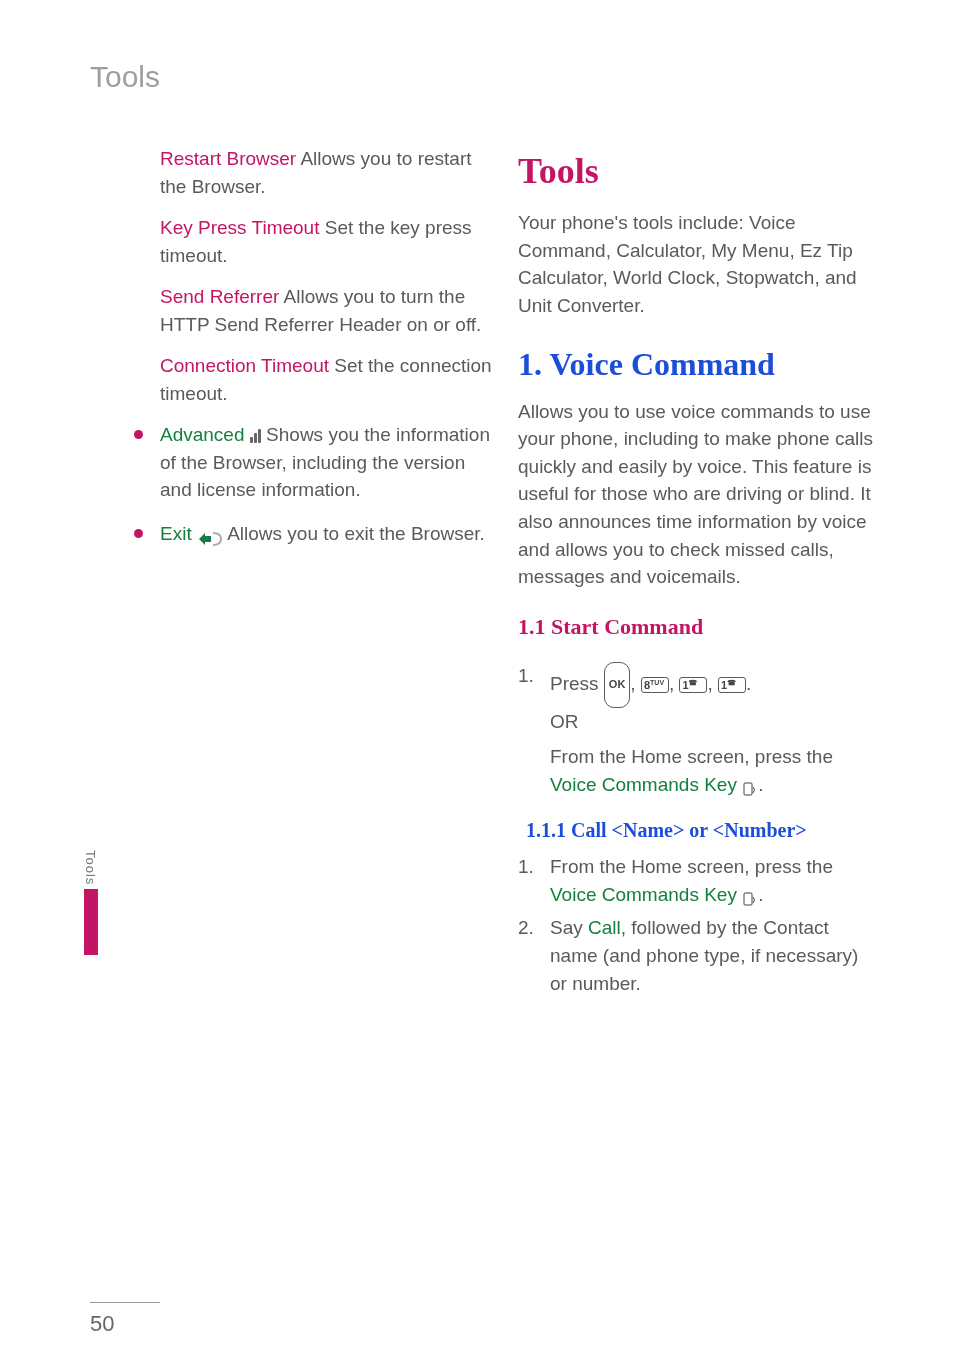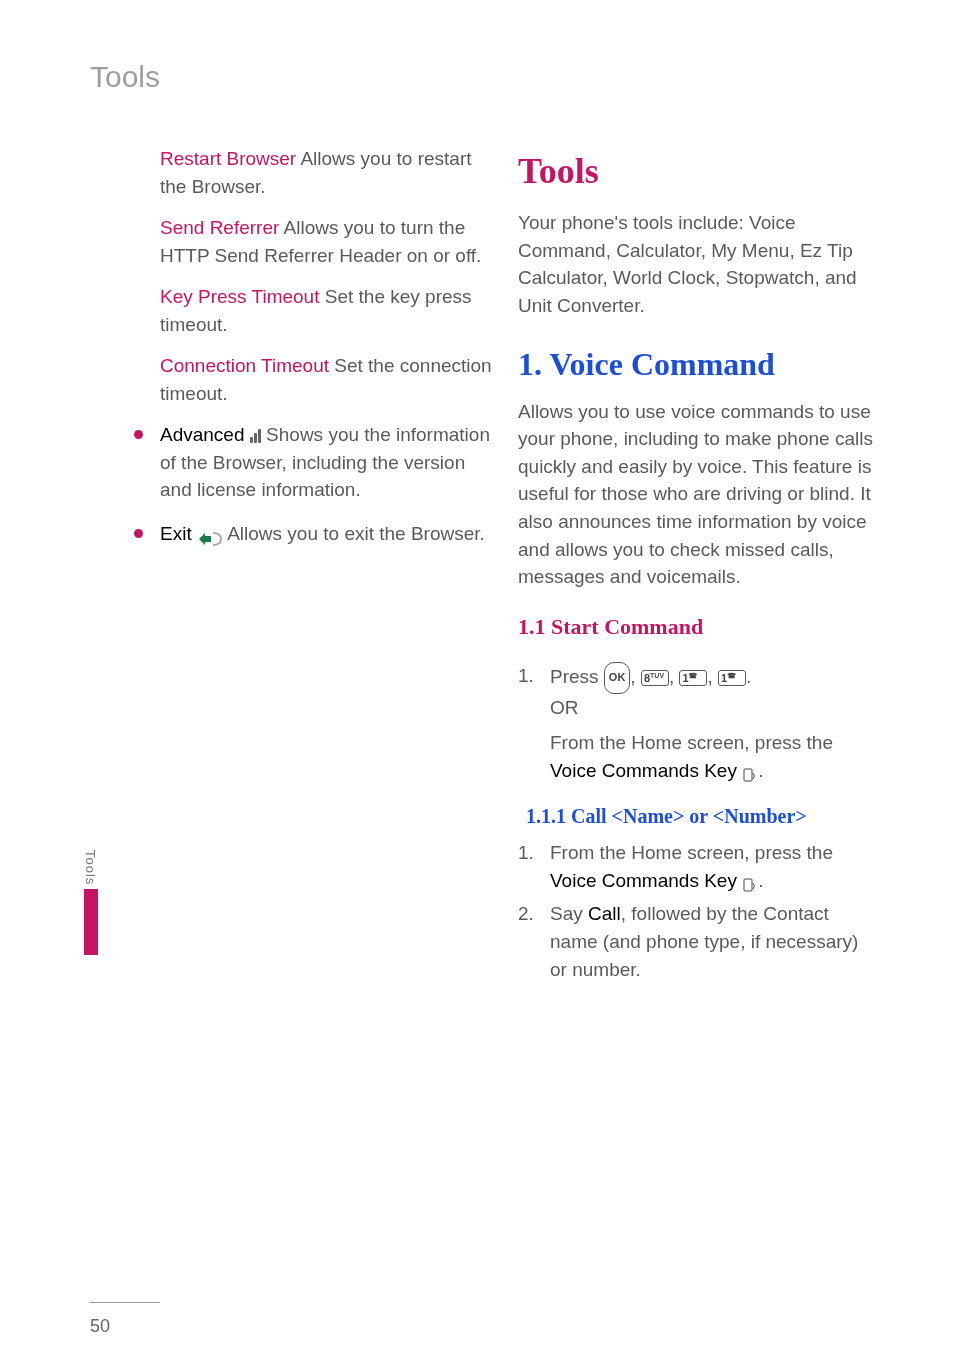--- a/index.html
+++ b/index.html
@@ -51,21 +51,21 @@
       position: absolute;
       left: 4px;
       top: 9px;
       width: 9px;
       height: 9px;
       background: #c31564;
       border-radius: 50%;
     }
     .bold {
       font-weight: 500;
-      color: #000000;
+      color: #15803d;
     }
     .section-title {
       font-family: "Comic Sans MS", "Segoe Script", cursive;
       color: #c31564;
       font-size: 36px;
       font-weight: 700;
       margin: 0 0 12px 0;
     }
     .sub-title {
       font-family: "Comic Sans MS", "Segoe Script", cursive;
@@ -115,21 +115,21 @@
       width: 26px;
       height: 16px;
       vertical-align: middle;
       position: relative;
     }
     .icon-exit svg { width: 100%; height: 100%; }
     .key-ok {
       display: inline-block;
       border: 1.5px solid #5a5a5a;
       border-radius: 10px;
-      padding: 8px 4px;
+      padding: 15px 4px;
       font-size: 11px;
       font-weight: 700;
       vertical-align: middle;
       line-height: 1.2;
       color: #444;
     }
     .key-num {
       display: inline-block;
       border: 1.5px solid #5a5a5a;
       border-radius: 3px;
@@ -169,21 +169,21 @@
       color: #777;
       letter-spacing: 1px;
       padding-bottom: 4px;
       font-weight: 300;
       transform: translateX(-1px);
     }
     .page-number {
       position: absolute;
       bottom: 34px;
       left: 90px;
-      font-size: 18px;
+      font-size: 22px;
       color: #666;
     }
     .divider-line {
       position: absolute;
       bottom: 68px;
       left: 90px;
       width: 70px;
       height: 1px;
       background: #999;
     }
@@ -198,25 +198,25 @@
 
   <div class="col">
     <div class="indent-block">
 
       <div class="para">
         <span class="feature-title">Restart Browser</span><span> Allows you to restart the Browser.</span>
       </div>
 
 
       <div class="para">
+        <span class="feature-title">Key Press Timeout</span><span> Set the key press timeout.</span>
+      </div>
+
+      <div class="para">
         <span class="feature-title">Send Referrer</span><span> Allows you to turn the HTTP Send Referrer Header on or off.</span>
-      </div>
-
-      <div class="para">
-        <span class="feature-title">Key Press Timeout</span><span> Set the key press timeout.</span>
       </div>
 
       <div class="para">
         <span class="feature-title">Connection Timeout</span><span> Set the connection timeout.</span>
       </div>
     </div>
 
     <div class="bullet-item">
       <div class="bullet-dot"></div>
       <span class="bold">Advanced </span>

